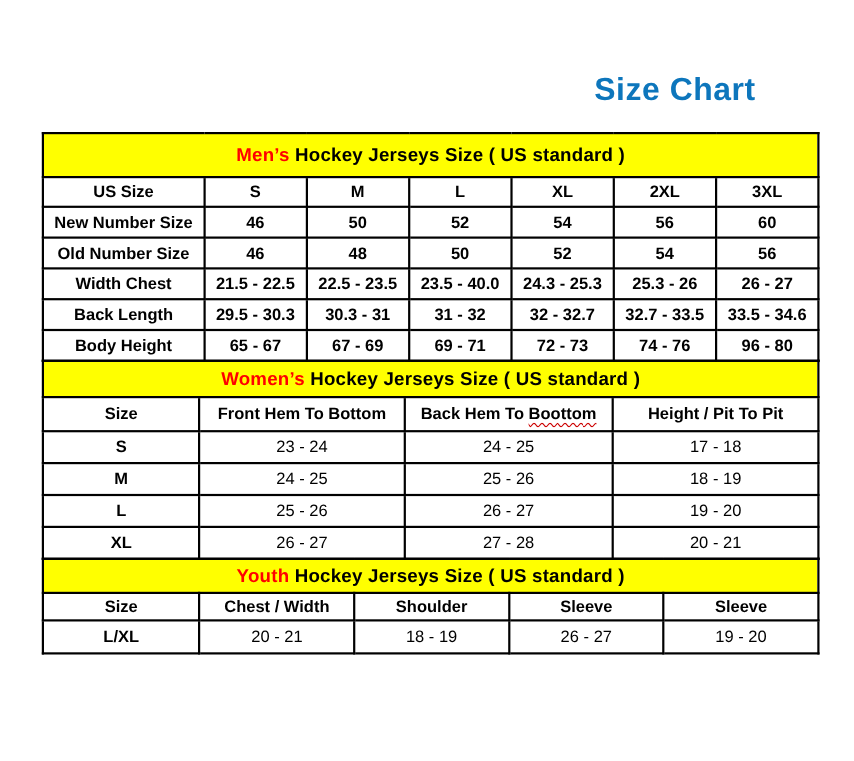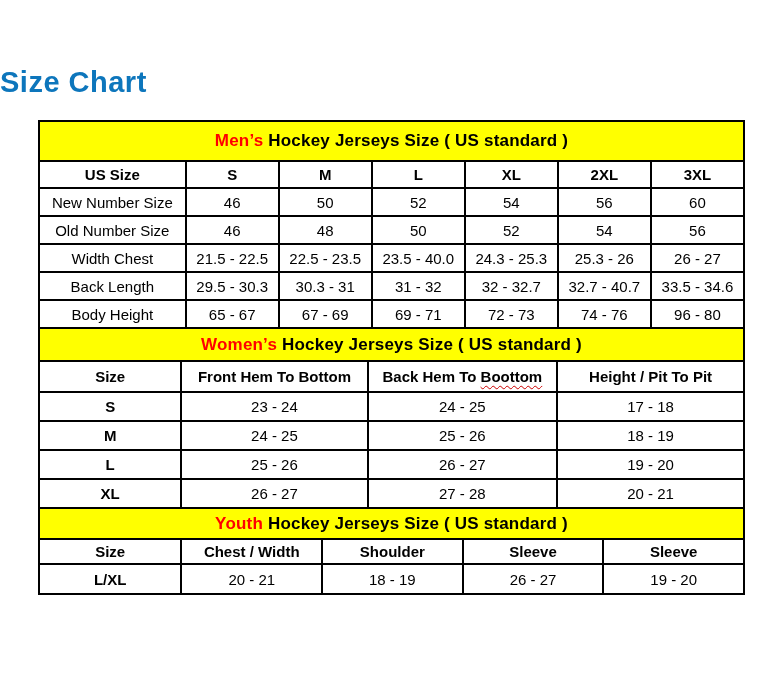--- a/index.html
+++ b/index.html
@@ -13,21 +13,21 @@
     position: relative;
     font-family: "Liberation Sans", sans-serif;
     color: #000000;
     overflow: hidden;
   }
   .page-title {
     position: absolute;
     top: 66px;
     left: 0;
     width: 687px;
-    text-align: left;
+    text-align: right;
     font-size: 29px;
     font-weight: bold;
     color: #0d76bc;
     letter-spacing: 0.5px;
   }
   .tables-wrap {
     position: absolute;
     left: 38px;
     top: 120px;
     width: 771px;
@@ -51,21 +51,21 @@
     background: #ffff00;
     font-size: 17px;
     font-weight: bold;
     height: 38px;
     letter-spacing: 0.2px;
   }
   tr.band .hl { color: #ff0000; }
   th { font-weight: bold; }
   
   .t-men th  { height: 25px; }
-  .t-men td.cell { height: 26px; font-weight: normal; }
+  .t-men td.cell { height: 26px; font-weight: bold; }
   .t-men tr.band td { height: 38px; }
   
   .t-women tr.band td { height: 31px; }
   .t-women th { height: 29px; }
   .t-women td.cell { height: 27px; font-weight: normal; }
   .t-women td.rowlabel { font-weight: bold; }
   
   .t-youth tr.band td { height: 29px; }
   .t-youth th { height: 23px; }
   .t-youth td.cell { height: 28px; font-weight: normal; }
@@ -133,21 +133,21 @@
       <td class="cell">24.3 - 25.3</td>
       <td class="cell">25.3 - 26</td>
       <td class="cell">26 - 27</td>
     </tr>
     <tr>
       <td class="cell">Back Length</td>
       <td class="cell">29.5 - 30.3</td>
       <td class="cell">30.3 - 31</td>
       <td class="cell">31 - 32</td>
       <td class="cell">32 - 32.7</td>
-      <td class="cell">32.7 - 40.7</td>
+      <td class="cell">32.7 - 33.5</td>
       <td class="cell">33.5 - 34.6</td>
     </tr>
     <tr>
       <td class="cell">Body Height</td>
       <td class="cell">65 - 67</td>
       <td class="cell">67 - 69</td>
       <td class="cell">69 - 71</td>
       <td class="cell">72 - 73</td>
       <td class="cell">74 - 76</td>
       <td class="cell">96 - 80</td>

